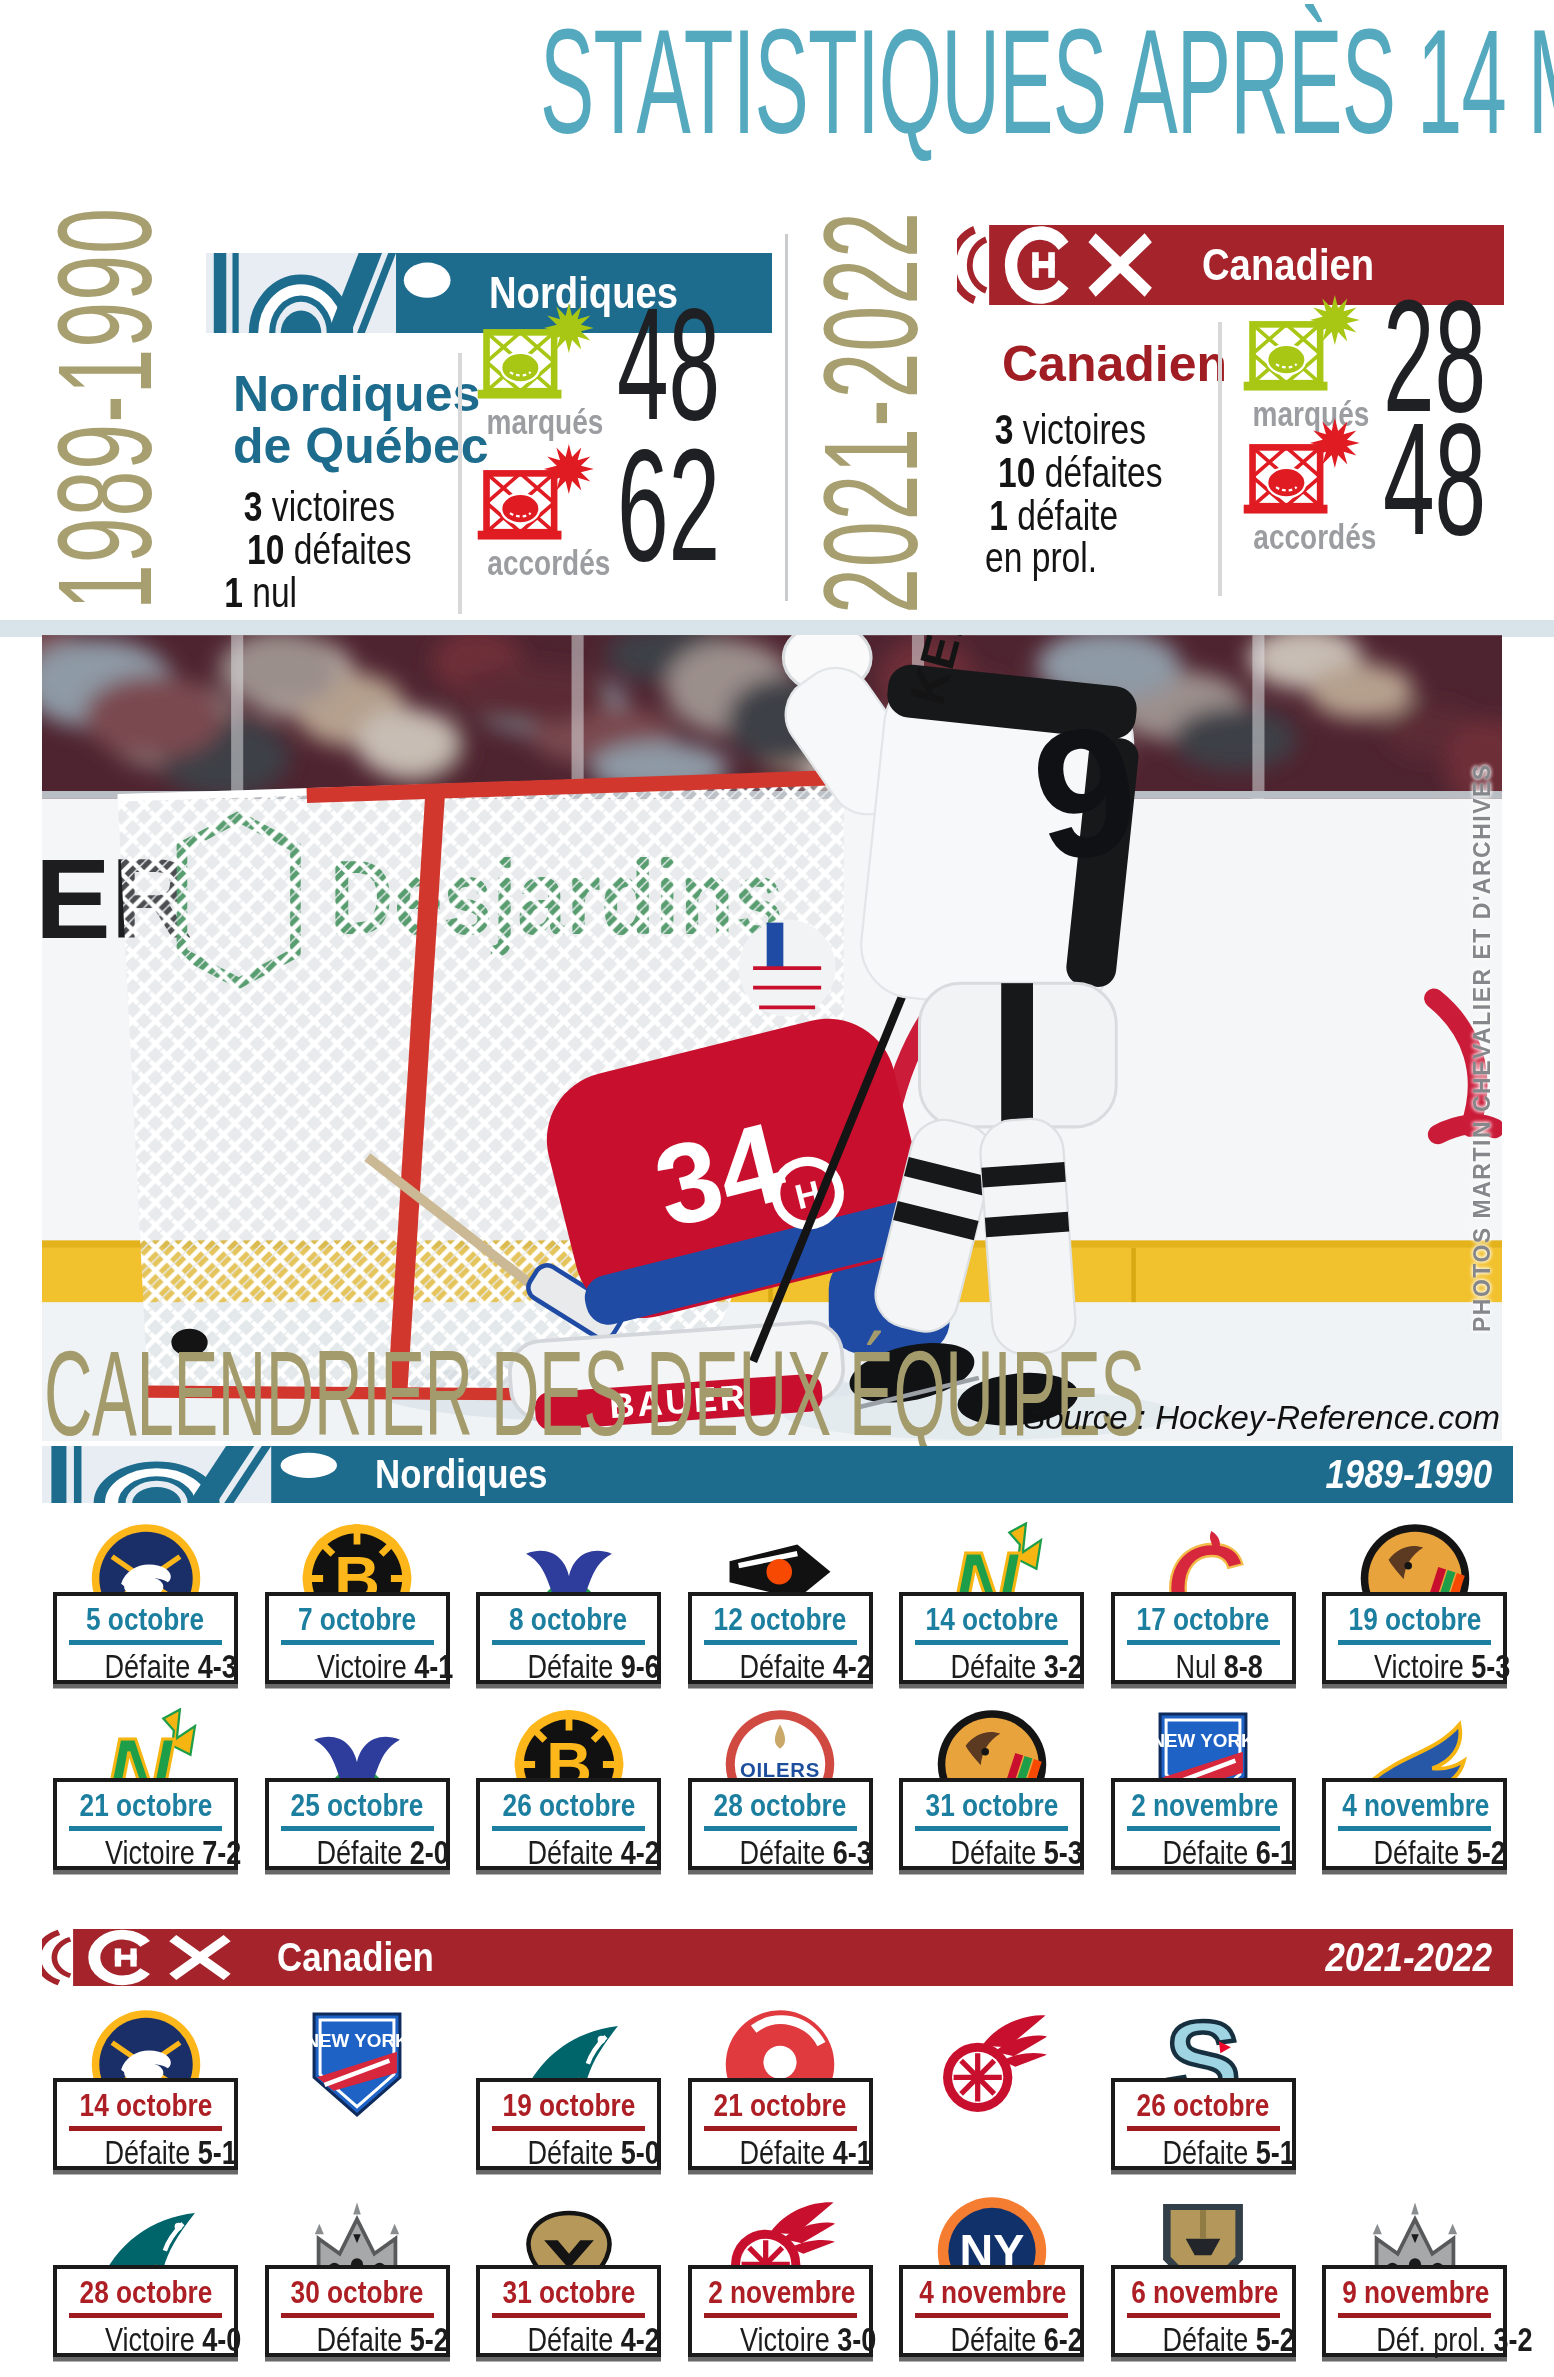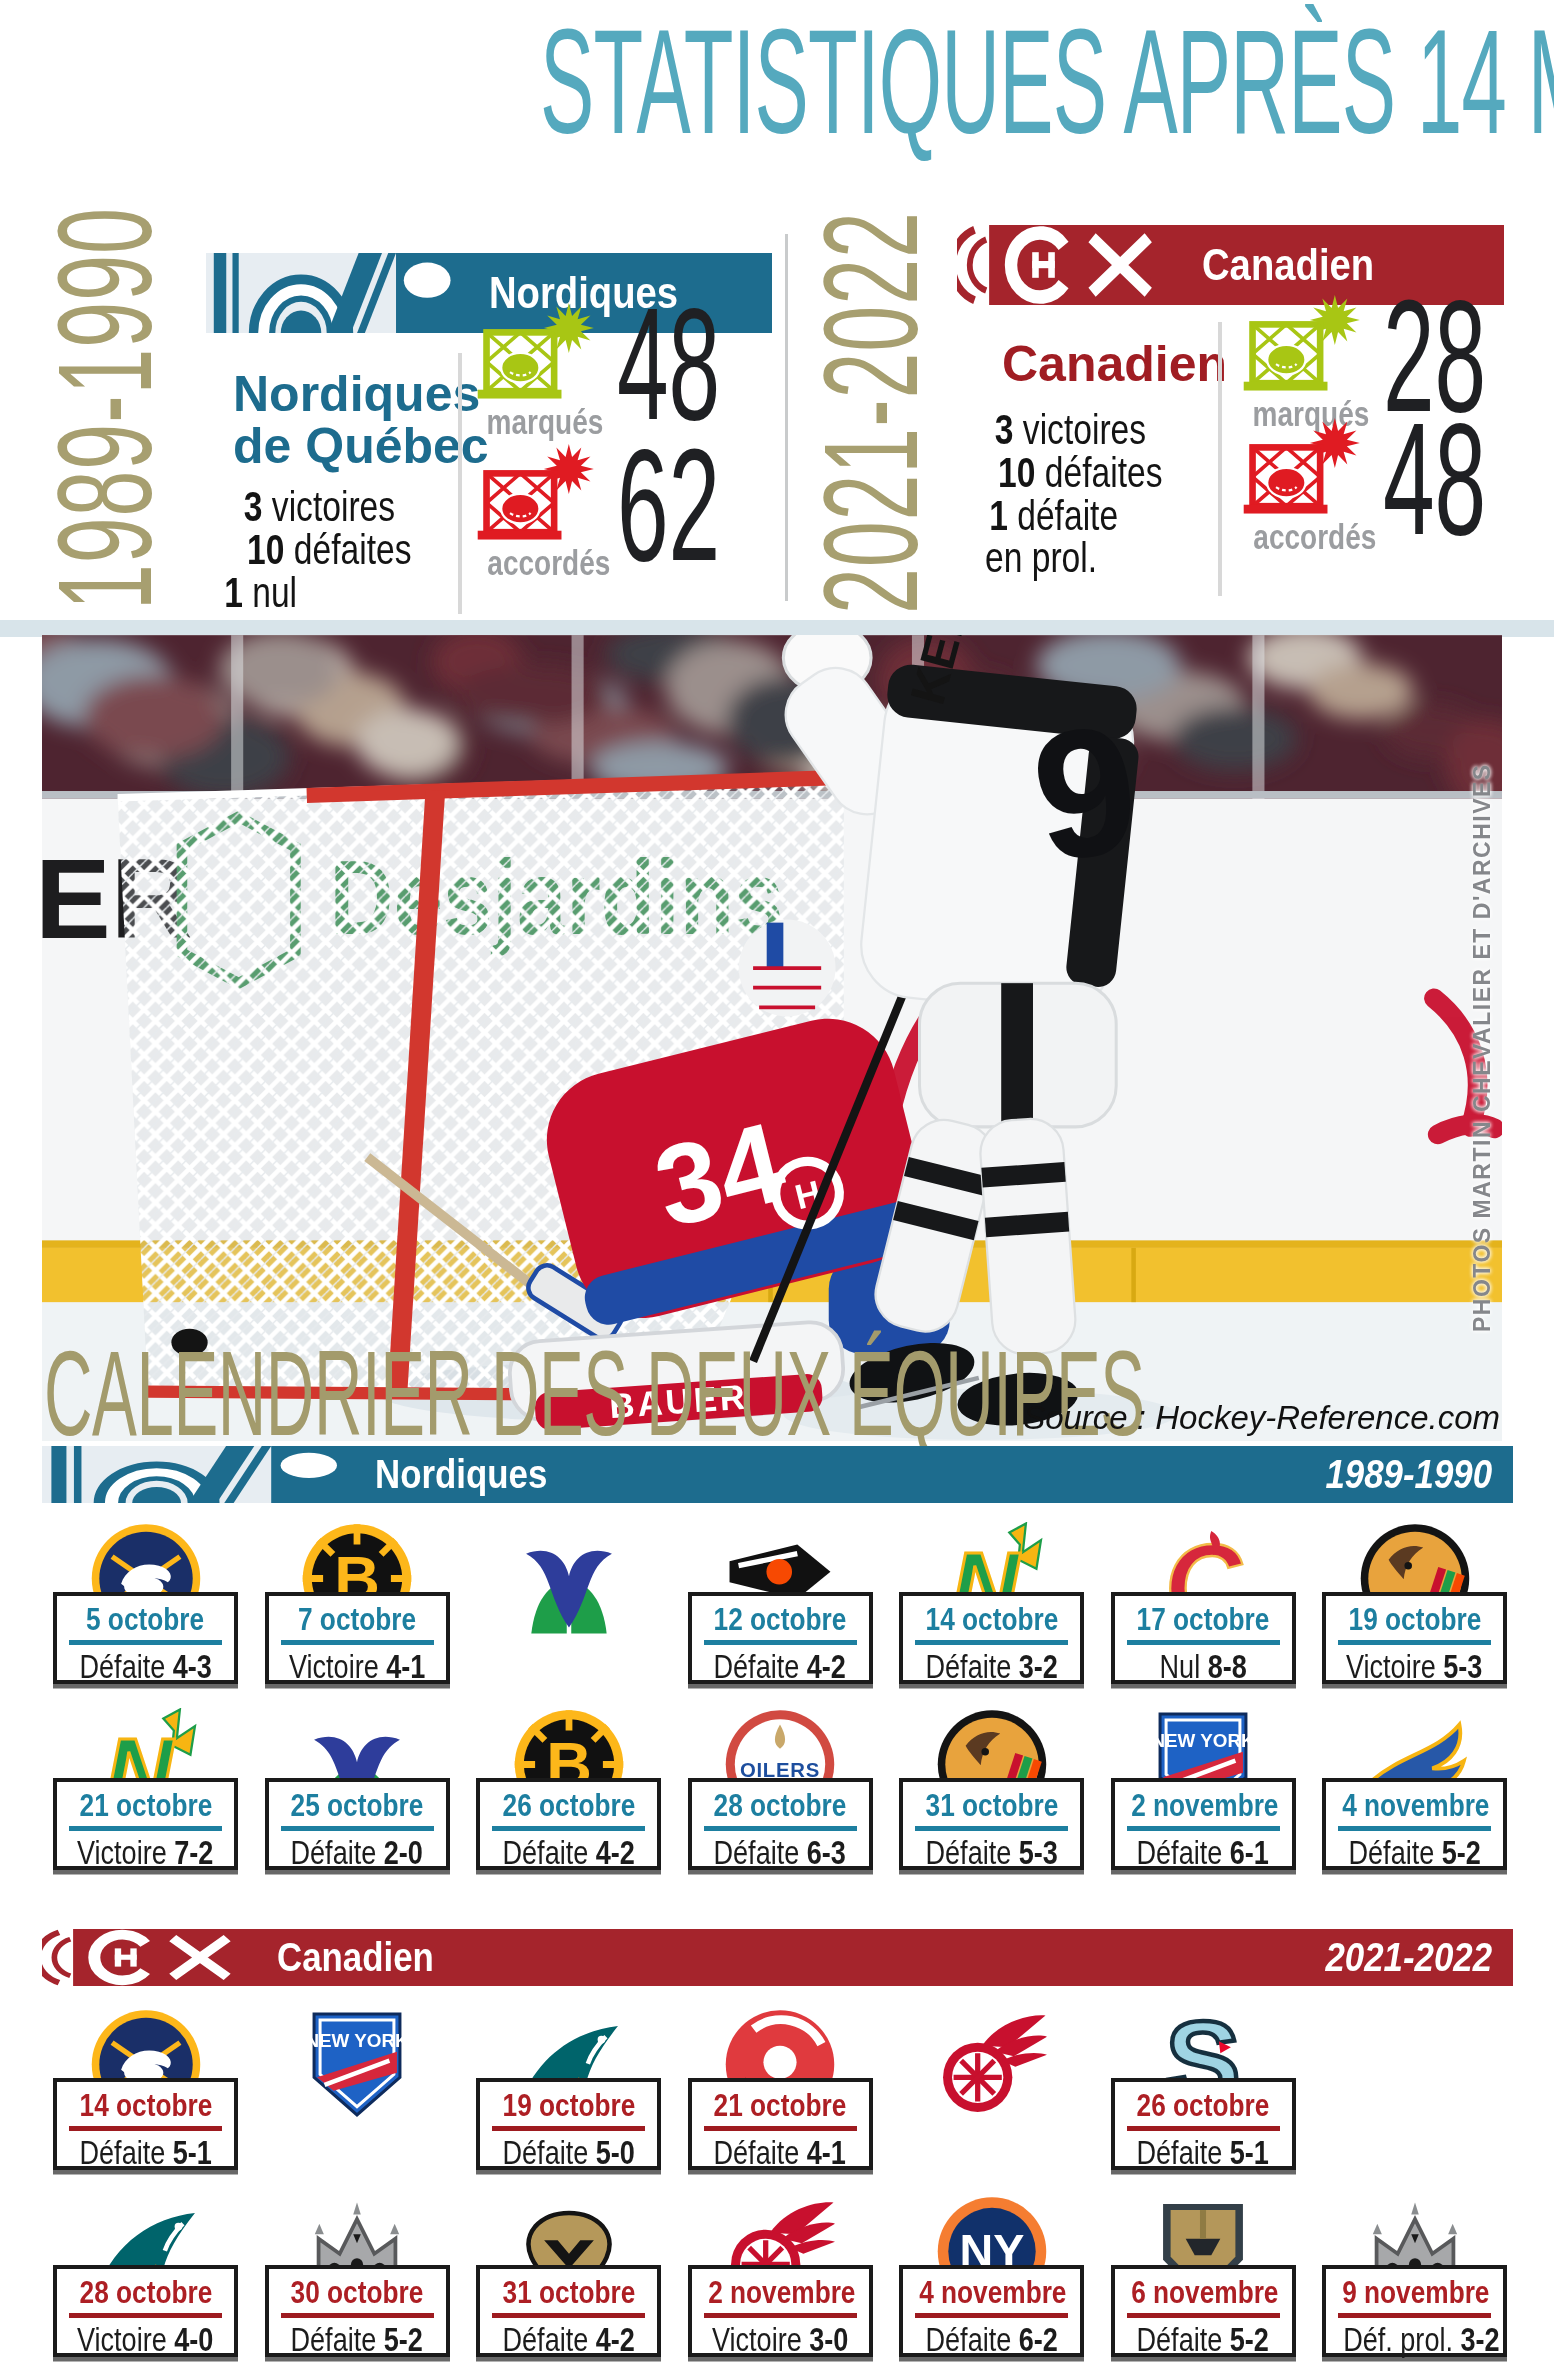--- a/index.html
+++ b/index.html
@@ -75,21 +75,21 @@
   #row-0-0{top:1522px;} #row-0-1{top:1708px;} #row-1-0{top:2008px;} #row-1-1{top:2195px;}
   .cell{position:relative;width:185px;height:175px;flex:none;}
   .logo-wrap{position:absolute;top:0;left:50%;transform:translateX(-50%);width:113px;height:113px;z-index:1;font-size:0;}
   .gbox{position:absolute;left:0;right:0;top:70px;height:92px;background:#fff;border:4.5px solid #1A1A1A;
         box-sizing:border-box;z-index:2;text-align:center;box-shadow:0 4.5px 0 rgba(40,40,40,.7);}
   .gdate{margin-top:6.8px;font-size:32px;font-weight:700;line-height:1.05;}
   .gdate .cond{transform:scaleX(.82);}
   .teal-theme .gdate{color:#1D7FA0;} .red-theme .gdate{color:#AD1F24;}
   .grule{height:4.5px;margin:3.8px 12px 5.3px;}
   .teal-theme .grule{background:#1D7FA0;} .red-theme .grule{background:#9E1B20;}
-  .gres{font-size:33px;color:#1c1c1c;line-height:1;}
+  .gres{font-size:33px;color:#1c1c1c;line-height:1;margin-left:33px;}
   .gres .cond{transform:scaleX(.82);}
   .gres b{font-weight:700;}
 </style>
 </head>
 <body>
 
 <div class="page">
 
   <div class="main-title">
     <span class="cond t">STATISTIQUES APRÈS 14 MATCHS</span>
@@ -398,20 +398,25 @@
           <div class="grule"></div>
           <div class="gres"><span class="cond">Victoire <b>4-1</b></span></div>
         </div>
       </div>
       <div class="cell teal-theme">
         <span class="logo-wrap"><svg width="113" height="113" viewBox="0 0 150 150">
             <path d="M25,148 C30,104 48,84 72,76 L72,148 Z" fill="#1E9E49"></path>
             <path d="M125,148 C120,104 102,84 78,76 L78,148 Z" fill="#1E9E49"></path>
             <path d="M75,140 C46,98 52,60 18,42 C50,30 70,48 75,72 C80,48 100,30 132,42 C98,60 104,98 75,140 Z" fill="#2E3D9B"></path>
           </svg></span>
+        <div class="gbox">
+          <div class="gdate"><span class="cond">8 octobre</span></div>
+          <div class="grule"></div>
+          <div class="gres"><span class="cond">Défaite <b>9-6</b></span></div>
+        </div>
       </div>
       <div class="cell teal-theme">
         <span class="logo-wrap"><svg width="113" height="113" viewBox="0 0 150 150">
             <path d="M8,52 L98,30 L142,66 L98,102 L8,80 Z" fill="#111111"></path>
             <path d="M20,58 L98,42" stroke="#FFFFFF" stroke-width="7" fill="none"></path>
             <circle cx="74" cy="66" r="17" fill="#F74902"></circle>
           </svg></span>
         <div class="gbox">
           <div class="gdate"><span class="cond">12 octobre</span></div>
           <div class="grule"></div>

